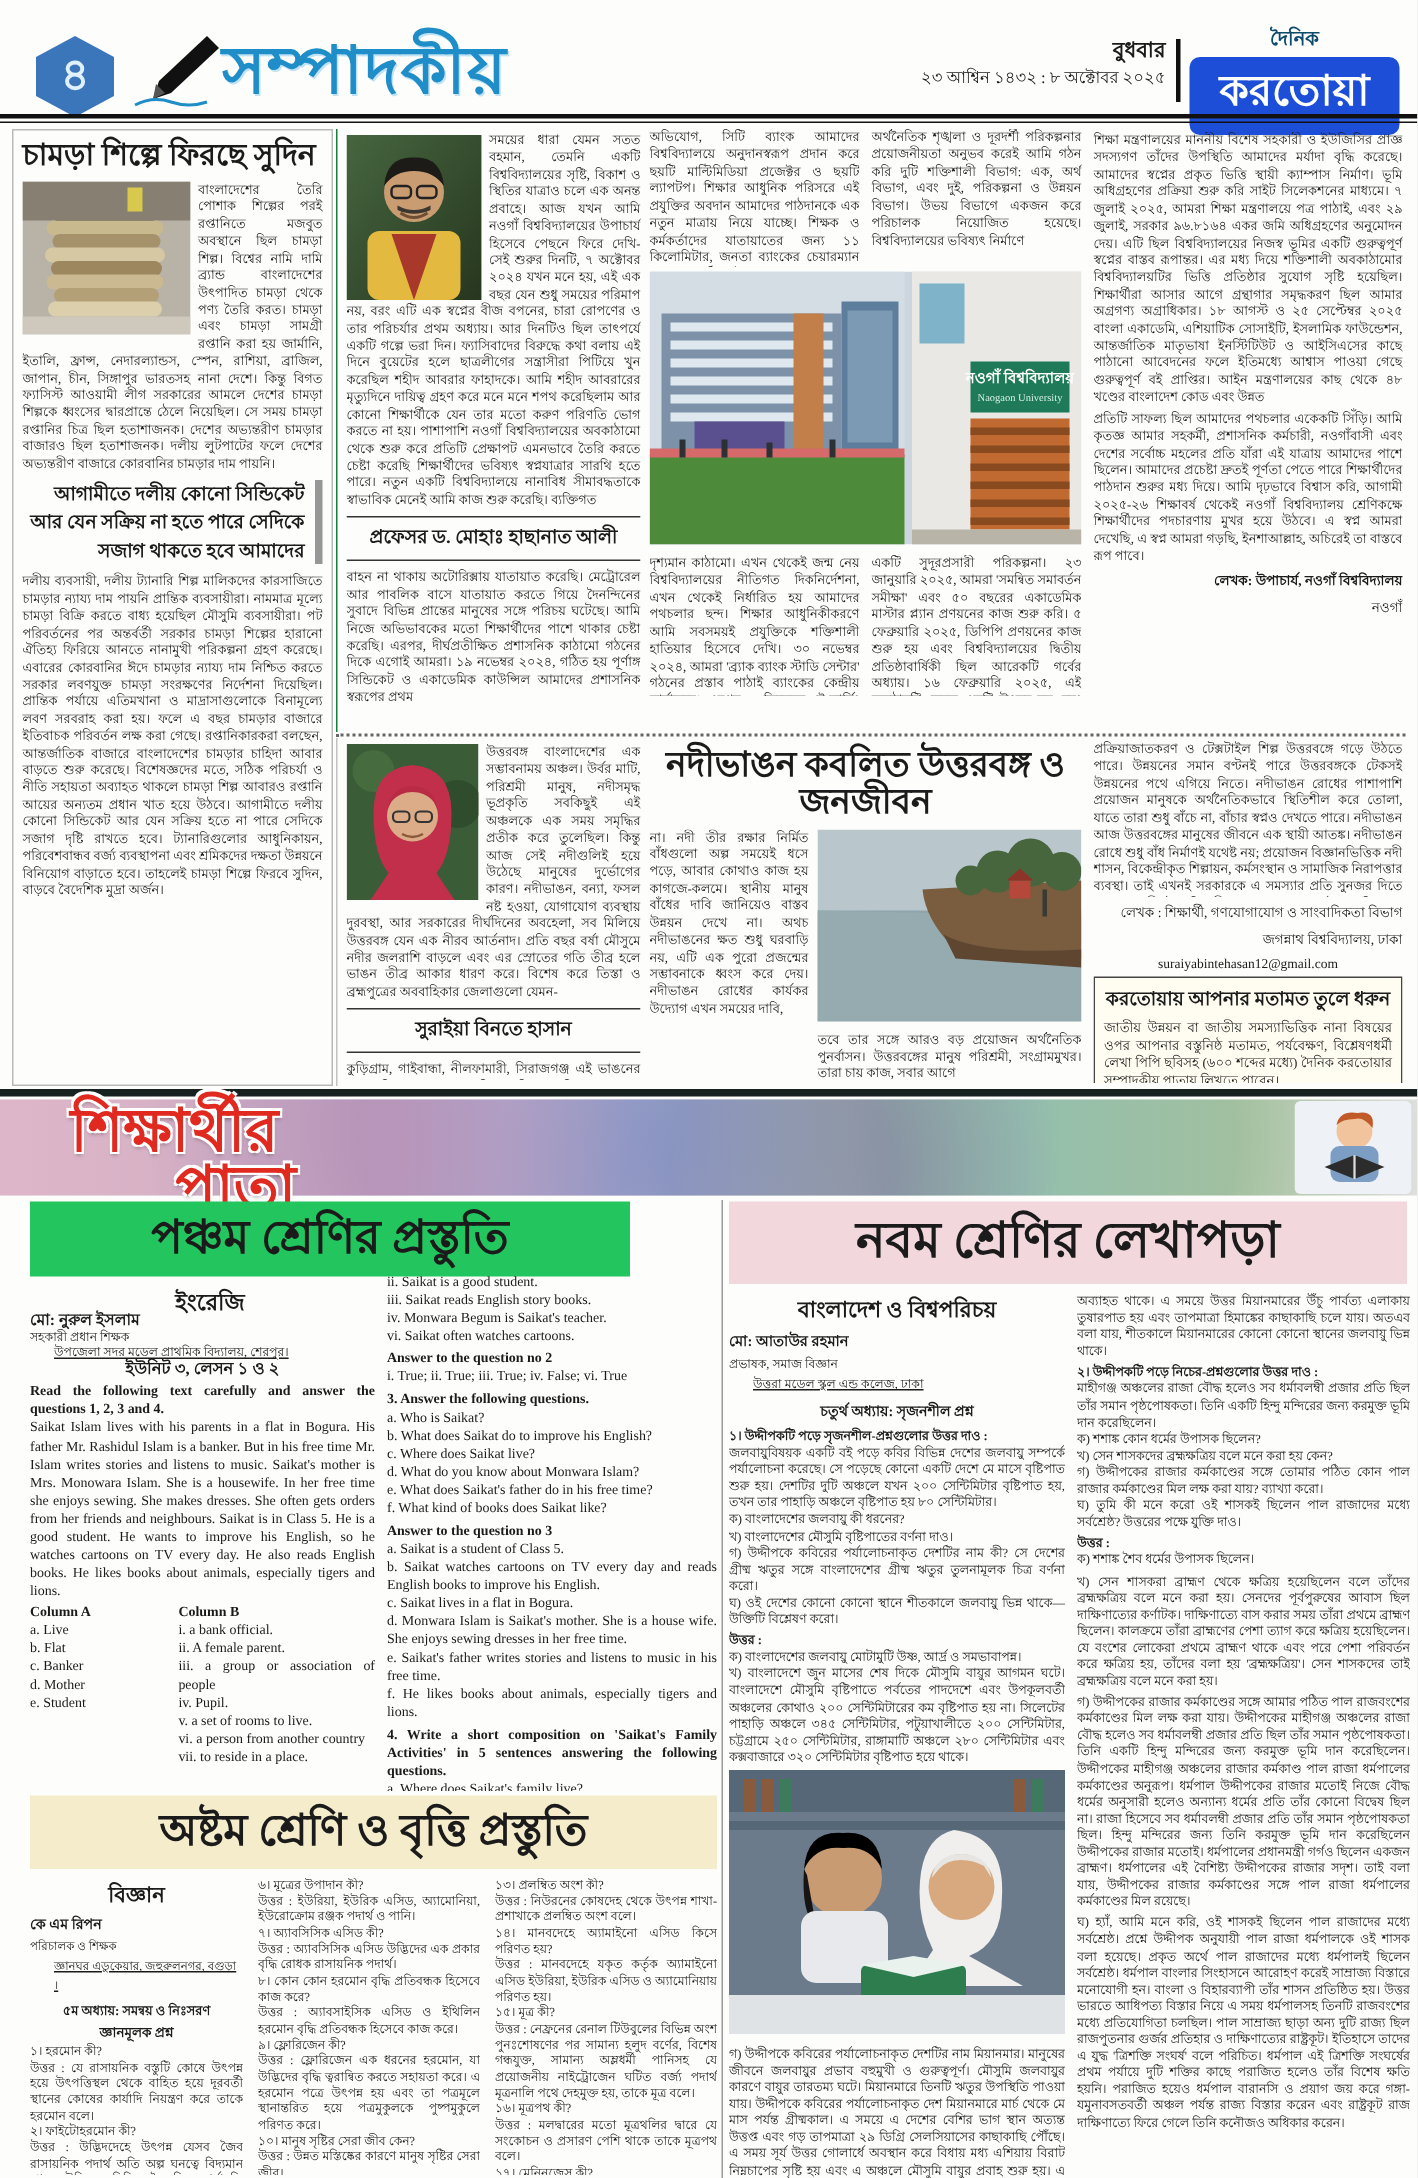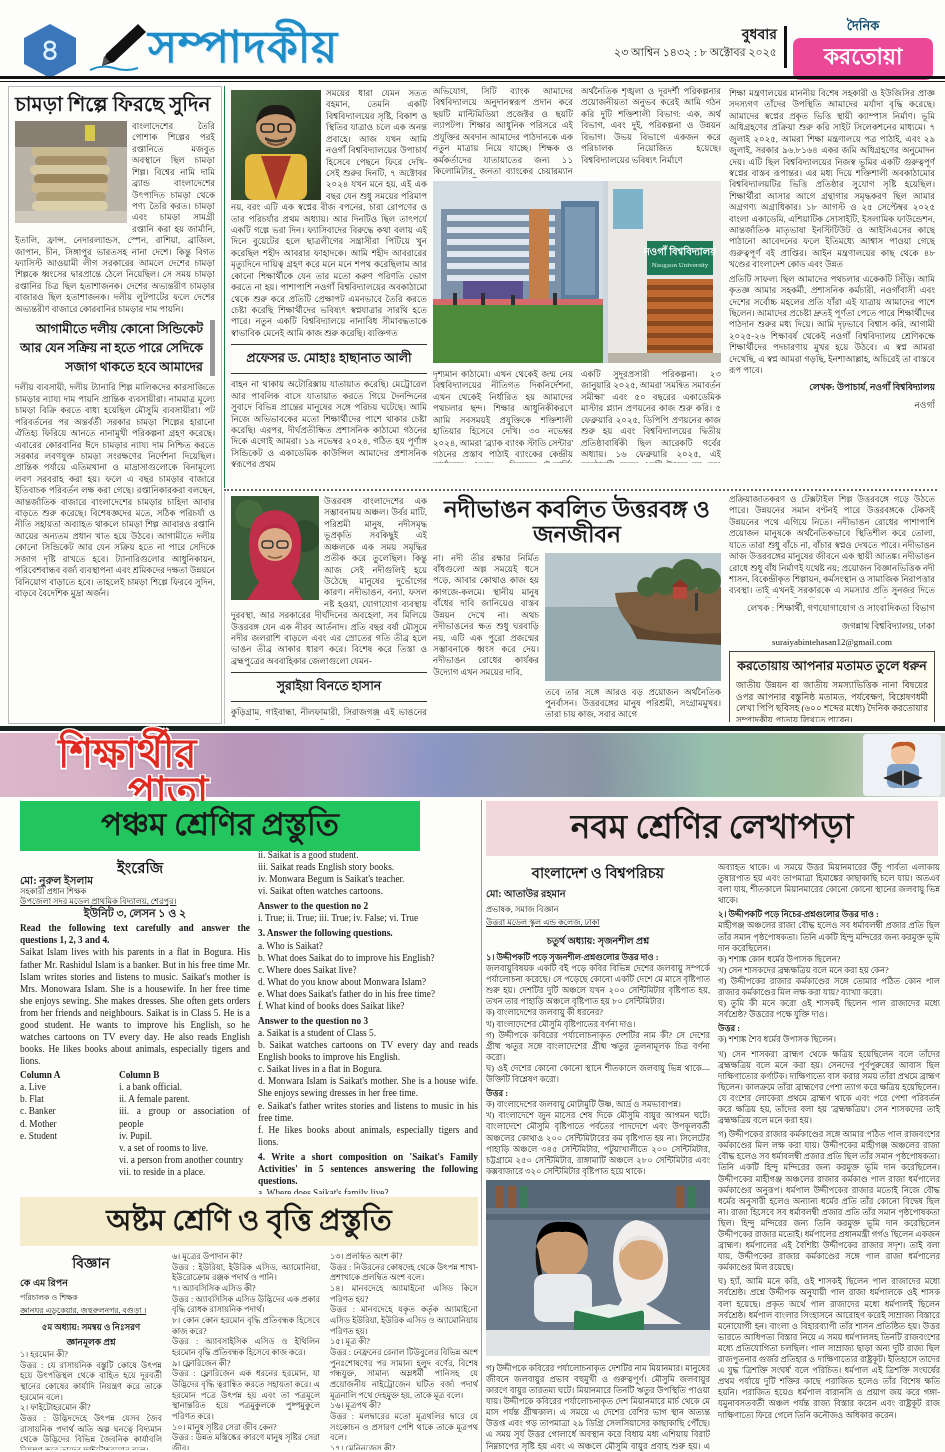--- a/index.html
+++ b/index.html
@@ -16,21 +16,21 @@
     clip-path:polygon(50% 0,100% 26%,100% 74%,50% 100%,0 74%,0 26%);
     display:flex;align-items:center;justify-content:center;color:#dff0ff;font-size:30px;font-weight:bold;}
   #masthead-title{left:148px;top:14px;font-size:44px;font-weight:bold;color:#1f8dc8;
     text-shadow:1px 1px 0 #bfe2f5;letter-spacing:1px;}
   #date-wrap{right:168px;top:26px;text-align:right;line-height:1.35;}
   #weekday{font-size:14px;font-weight:bold;}
   #dateline{font-size:11px;}
   #date-bar{right:158px;top:26px;width:3px;height:42px;background:#111;}
   #logo-wrap{right:12px;top:16px;width:140px;text-align:center;}
   #logo-top{font-size:13px;font-weight:bold;color:#0c4a6e;}
-  #logo-box{background:#ec4899;border-radius:7px;color:#fff;font-size:22px;font-weight:bold;
+  #logo-box{background:#1d4ed8;border-radius:7px;color:#fff;font-size:28px;font-weight:bold;
     padding:1px 0 4px;margin-top:1px;}
   #rule1{left:0;top:76px;width:945px;height:3px;background:#111;}
   #rule2{left:0;top:81px;width:945px;height:1px;background:#111;}
   
   #editorial{left:8px;top:86px;width:929px;height:638px;}
   #leather-col{left:0;top:0;width:214px;height:638px;border:1px solid #b9b9b9;padding:4px 6px;box-sizing:border-box;}
   #leather-headline{font-size:20px;font-weight:bold;line-height:1.1;margin:2px 0 6px;}
   #hides-photo{float:left;width:112px;height:102px;margin:0 5px 3px 0;}
   .pullquote{clear:left;font-size:12.5px;font-weight:bold;line-height:1.5;text-align:right;
     border-right:5px solid #979797;padding-right:7px;margin:5px 0 6px;}
@@ -59,35 +59,35 @@
   #opinion-title{font-size:12.5px;font-weight:bold;text-align:center;margin-bottom:3px;}
   #black-band{left:0;top:726px;width:945px;height:5px;background:#17211f;}
   
   #student-banner{left:0;top:733px;width:945px;height:64px;
     background:
      radial-gradient(circle at 12% 50%, rgba(220,120,150,.45) 0 18%, transparent 40%),
      radial-gradient(circle at 35% 30%, rgba(90,130,200,.5) 0 15%, transparent 38%),
      radial-gradient(circle at 55% 70%, rgba(120,90,160,.45) 0 14%, transparent 36%),
      radial-gradient(circle at 75% 40%, rgba(90,160,110,.5) 0 16%, transparent 40%),
      linear-gradient(90deg,#dfe9f2,#cddcea 18%,#e9d6e0 36%,#d6e7d2 55%,#cfdfee 72%,#e9dfd0 88%,#f2e9ef);}
-  #banner-title{left:58px;top:735px;color:#e02a20;font-weight:bold;line-height:.95;
+  #banner-title{left:47px;top:735px;color:#e02a20;font-weight:bold;line-height:.95;
     text-shadow:-1.5px -1.5px 0 #fff,1.5px -1.5px 0 #fff,-1.5px 1.5px 0 #fff,1.5px 1.5px 0 #fff,0 2px 3px rgba(0,0,0,.35);}
   #banner-line1{font-size:40px;}
   #banner-line2{font-size:40px;margin-left:70px;}
   #banner-cartoon{right:4px;top:734px;}
   
   .banner-strip{font-weight:bold;text-align:center;display:flex;align-items:center;justify-content:center;}
   #c5-banner{left:20px;top:801px;width:400px;height:50px;background:#22c55e;font-size:31px;}
   #c9-banner{left:486px;top:801px;width:452px;height:55px;background:#f2d8dd;font-size:33px;}
   #c8-banner{left:20px;top:1197px;width:458px;height:49px;background:#f4eccb;font-size:29px;}
   .subject-head{font-size:15px;font-weight:bold;text-align:center;}
   .teacher{line-height:1.25;}
   .t-name{font-size:10.5px;font-weight:bold;}
   .t-sub{font-size:8.2px;}
-  .t-inst{font-size:8.2px;text-decoration:underline;}
+  .t-inst{font-size:8.2px;text-decoration:underline;margin-left:16px;}
   .qhead{font-weight:bold;}
   .sp{margin-top:3px;}
   #v-divider{left:481px;top:800px;width:1px;height:652px;background:#9a9a9a;}
   #en-col1{left:20px;top:906px;width:230px;height:288px;}
   #en-col2{left:258px;top:849px;width:220px;height:345px;}
   .match-wrap{display:flex;gap:4px;margin:2px 0;}
   .match-a{width:42%;}
   .match-b{width:58%;}
   #sci-col1{left:20px;top:1252px;width:142px;height:198px;}
   #sci-col2{left:172px;top:1252px;width:148px;height:198px;}

